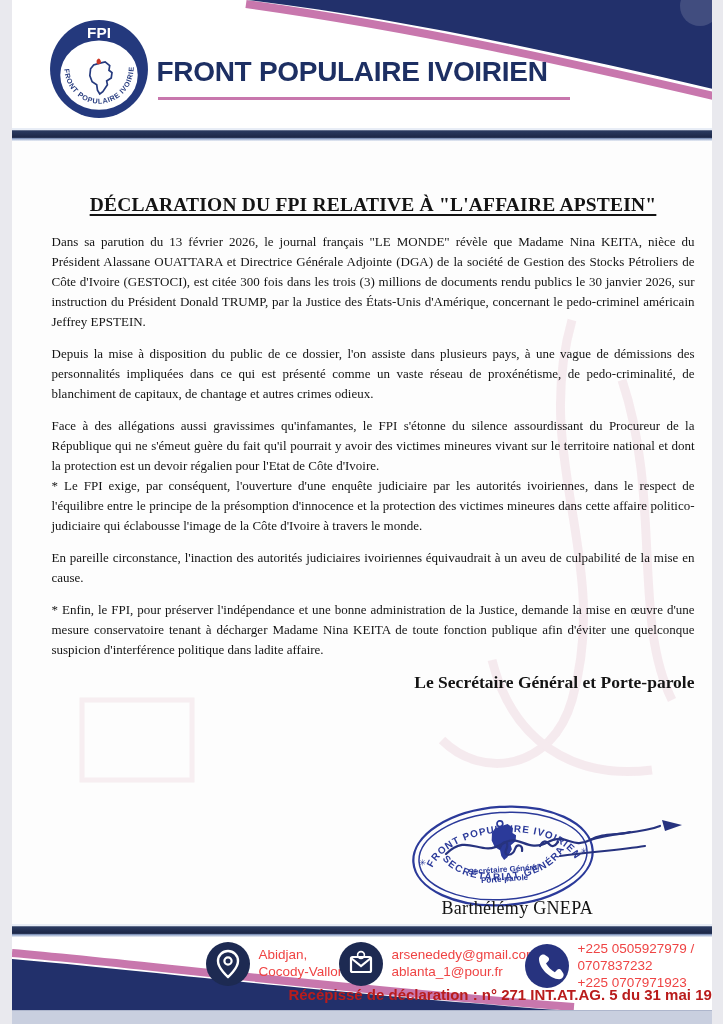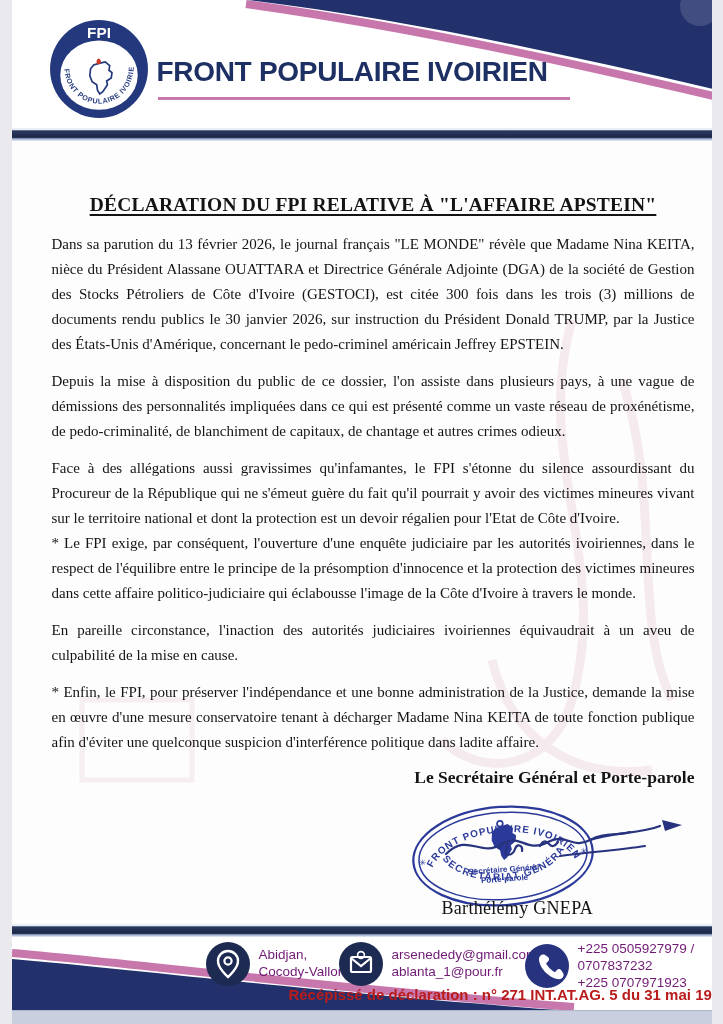--- a/index.html
+++ b/index.html
@@ -26,36 +26,36 @@
   .bar-bottom{top:924px;}
   
   .watermark{position:absolute;top:140px;left:0;width:723px;height:784px;pointer-events:none;}
   
   .body{position:absolute;top:146px;left:40px;width:643px;margin-top:46px;}
   .doc-title{
     text-align:center;font-weight:bold;font-size:19.5px;margin:2px 0 16px 0;
     text-decoration:underline;text-decoration-thickness:2px;text-underline-offset:3px;
     letter-spacing:0.2px;
   }
-  .block{font-size:15px;line-height:25px;text-align:justify;margin:0 0 12px 0;}
+  .block{font-size:13px;line-height:20px;text-align:justify;margin:0 0 12px 0;}
   .dateline{text-align:right;font-size:17px;margin-top:4px;}
   .sig-role{text-align:right;font-weight:bold;font-size:17.5px;margin-top:12px;}
   
   .sig-block{position:absolute;top:798px;left:0;width:723px;height:126px;}
   .stamp{position:absolute;top:6px;left:392px;width:198px;height:104px;transform:rotate(-4deg);}
   .signature{position:absolute;top:14px;left:428px;width:250px;height:62px;}
   .signatory{
     position:absolute;top:100px;left:430px;font-weight:normal;font-size:18px;letter-spacing:0.3px;
   }
   
   .footer{position:absolute;top:937px;left:0;width:723px;height:87px;background:#fff;}
   .bottom-wave{position:absolute;bottom:13px;left:0;width:723px;height:82px;}
   .bottom-strip{position:absolute;bottom:0;left:0;width:723px;height:13px;background:#c9cfdf;border-top:1px solid #aeb6cc;}
   .contact{position:absolute;display:flex;align-items:center;gap:8px;
-    font-family:"Liberation Sans", sans-serif;color:#701a75;font-size:13.5px;line-height:1.25;}
+    font-family:"Liberation Sans", sans-serif;color:#ef4444;font-size:13.5px;line-height:1.25;}
   .contact .icon{flex:0 0 auto;width:46px;height:46px;}
   .c1{top:4px;left:193px;}
   .c2{top:4px;left:326px;}
   .c3{top:4px;left:512px;}
   .registration{
     position:absolute;top:49px;right:6px;
     font-family:"Liberation Sans", sans-serif;font-weight:bold;
     font-size:15px;color:#b91c1c;
   }
 </style>

